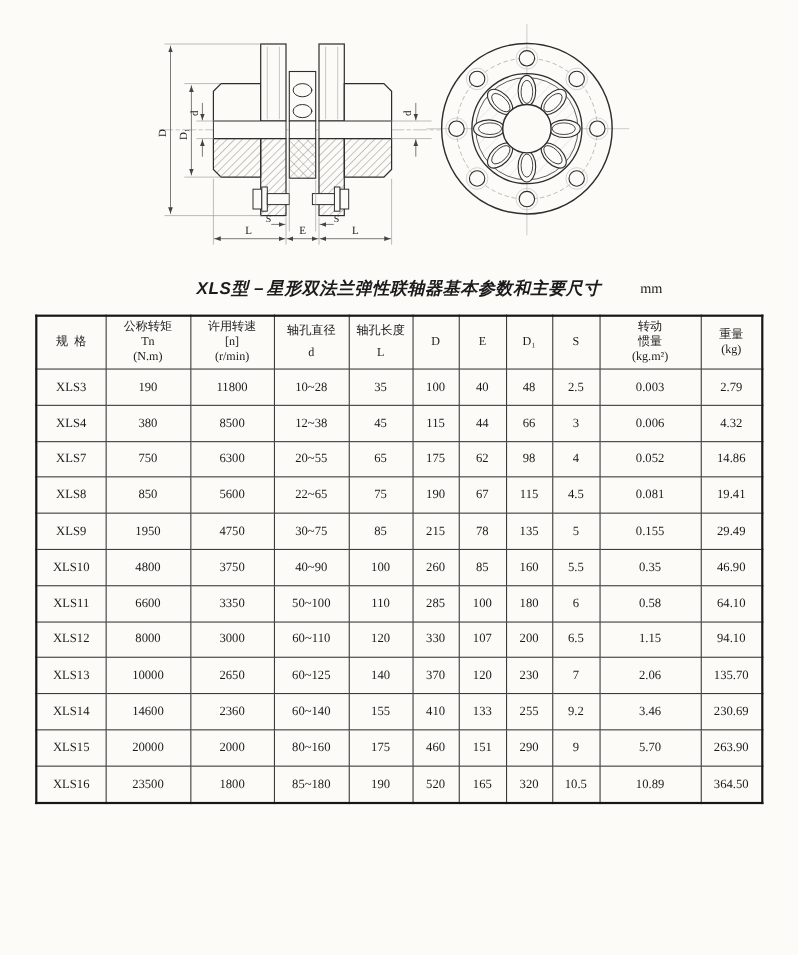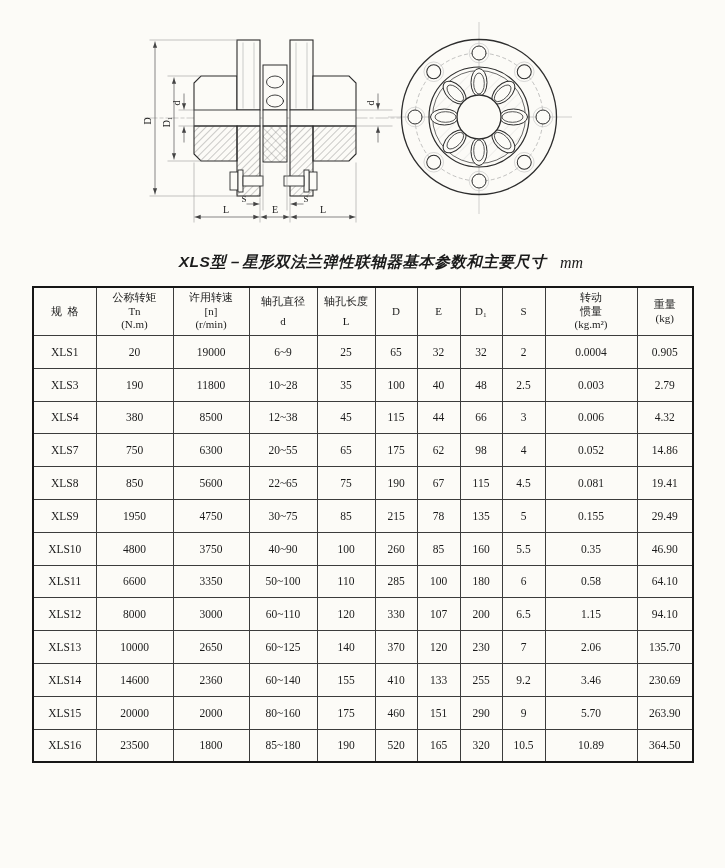--- a/index.html
+++ b/index.html
@@ -9,21 +9,21 @@
     font-family:"Liberation Serif","DejaVu Serif",serif;
   }
   .page{position:relative;width:725px;height:868px;}
   svg.drawing{display:block;}
   .title-row{position:relative;height:24px;margin-top:4px;}
   .doc-title{
     text-align:center;font-weight:bold;font-size:15.5px;letter-spacing:0.5px;
     font-family:"Liberation Sans","DejaVu Sans",sans-serif;
     font-style:italic;
   }
-  .unit-label{position:absolute;left:560px;top:2px;font-size:16px;font-style:italic;}
+  .unit-label{position:absolute;left:582px;top:2px;font-size:13px;}
   table.spec{
     border-collapse:collapse;table-layout:fixed;
     width:660px;margin:10px 0 0 32px;
     border:2px solid #161616;
   }
   table.spec th,table.spec td{
     border:1px solid #3c3c3c;text-align:center;vertical-align:middle;
     padding:0;font-weight:normal;overflow:hidden;
   }
   table.spec thead th{height:47px;font-size:11px;line-height:1.25;}
@@ -233,33 +233,20 @@
             <div class="hline">(kg.m²)</div>
           </th>
           <th>
             <div class="hline">重量</div>
             <div class="hline">(kg)</div>
           </th>
         </tr>
     </thead>
     <tbody id="table-body">
         <tr>
-          <td>XLS1</td>
-          <td>20</td>
-          <td>19000</td>
-          <td>6~9</td>
-          <td>25</td>
-          <td>65</td>
-          <td>32</td>
-          <td>32</td>
-          <td>2</td>
-          <td>0.0004</td>
-          <td>0.905</td>
-        </tr>
-        <tr>
           <td>XLS3</td>
           <td>190</td>
           <td>11800</td>
           <td>10~28</td>
           <td>35</td>
           <td>100</td>
           <td>40</td>
           <td>48</td>
           <td>2.5</td>
           <td>0.003</td>

